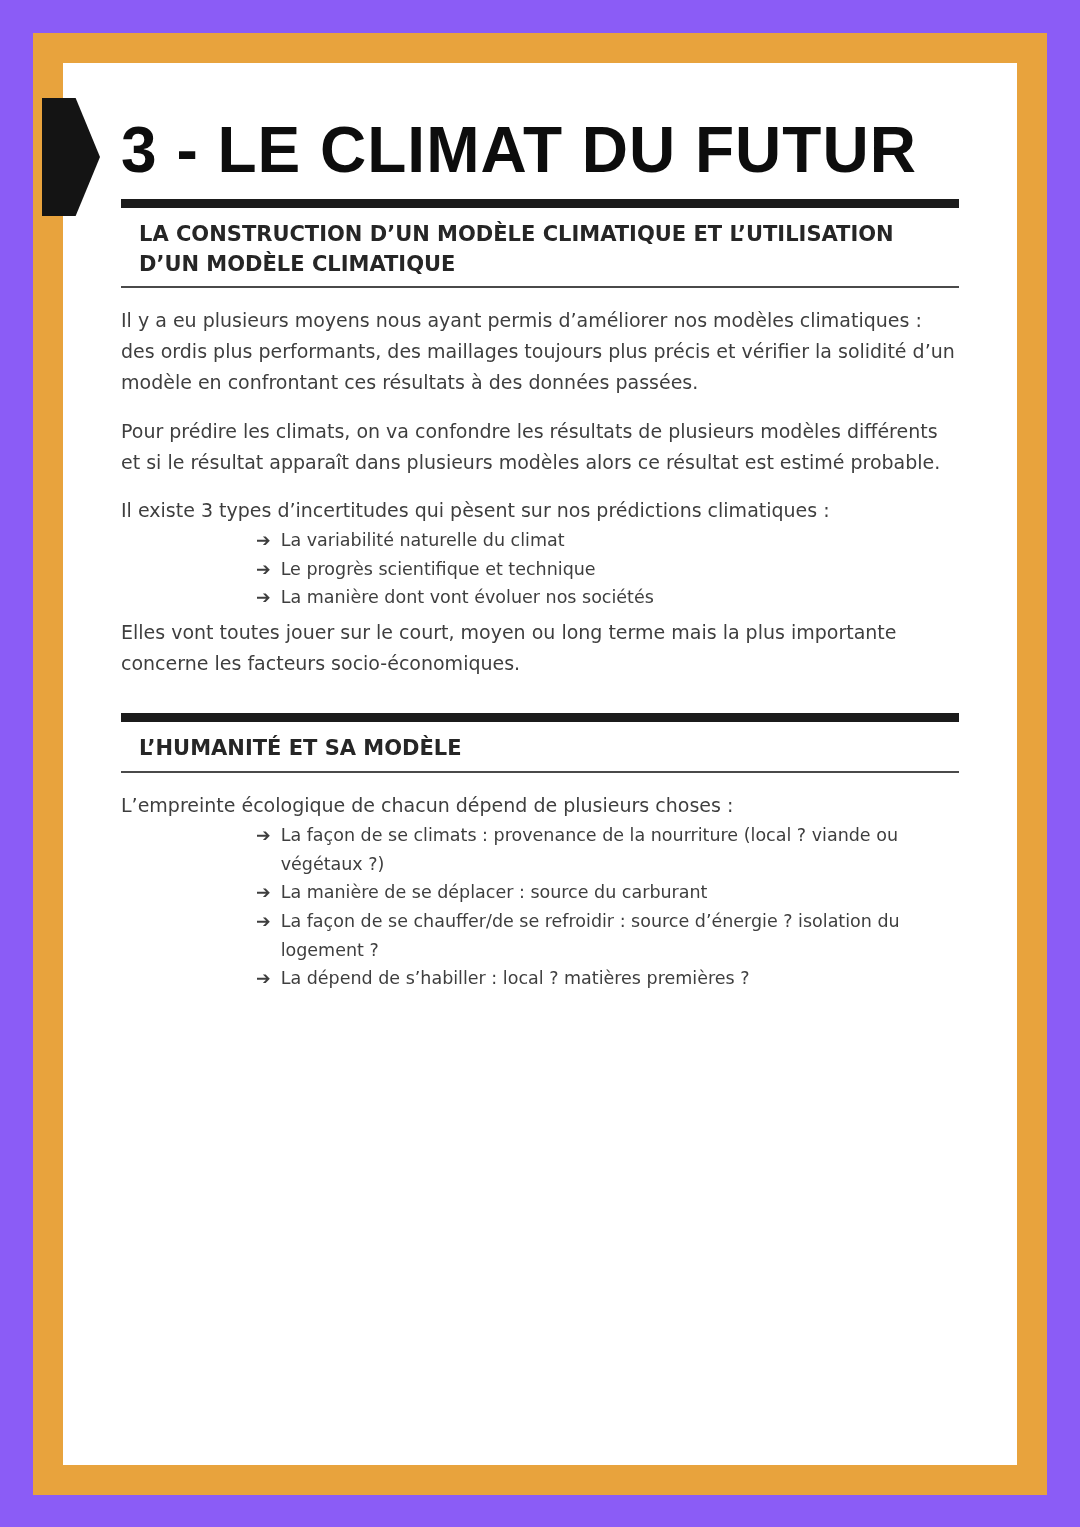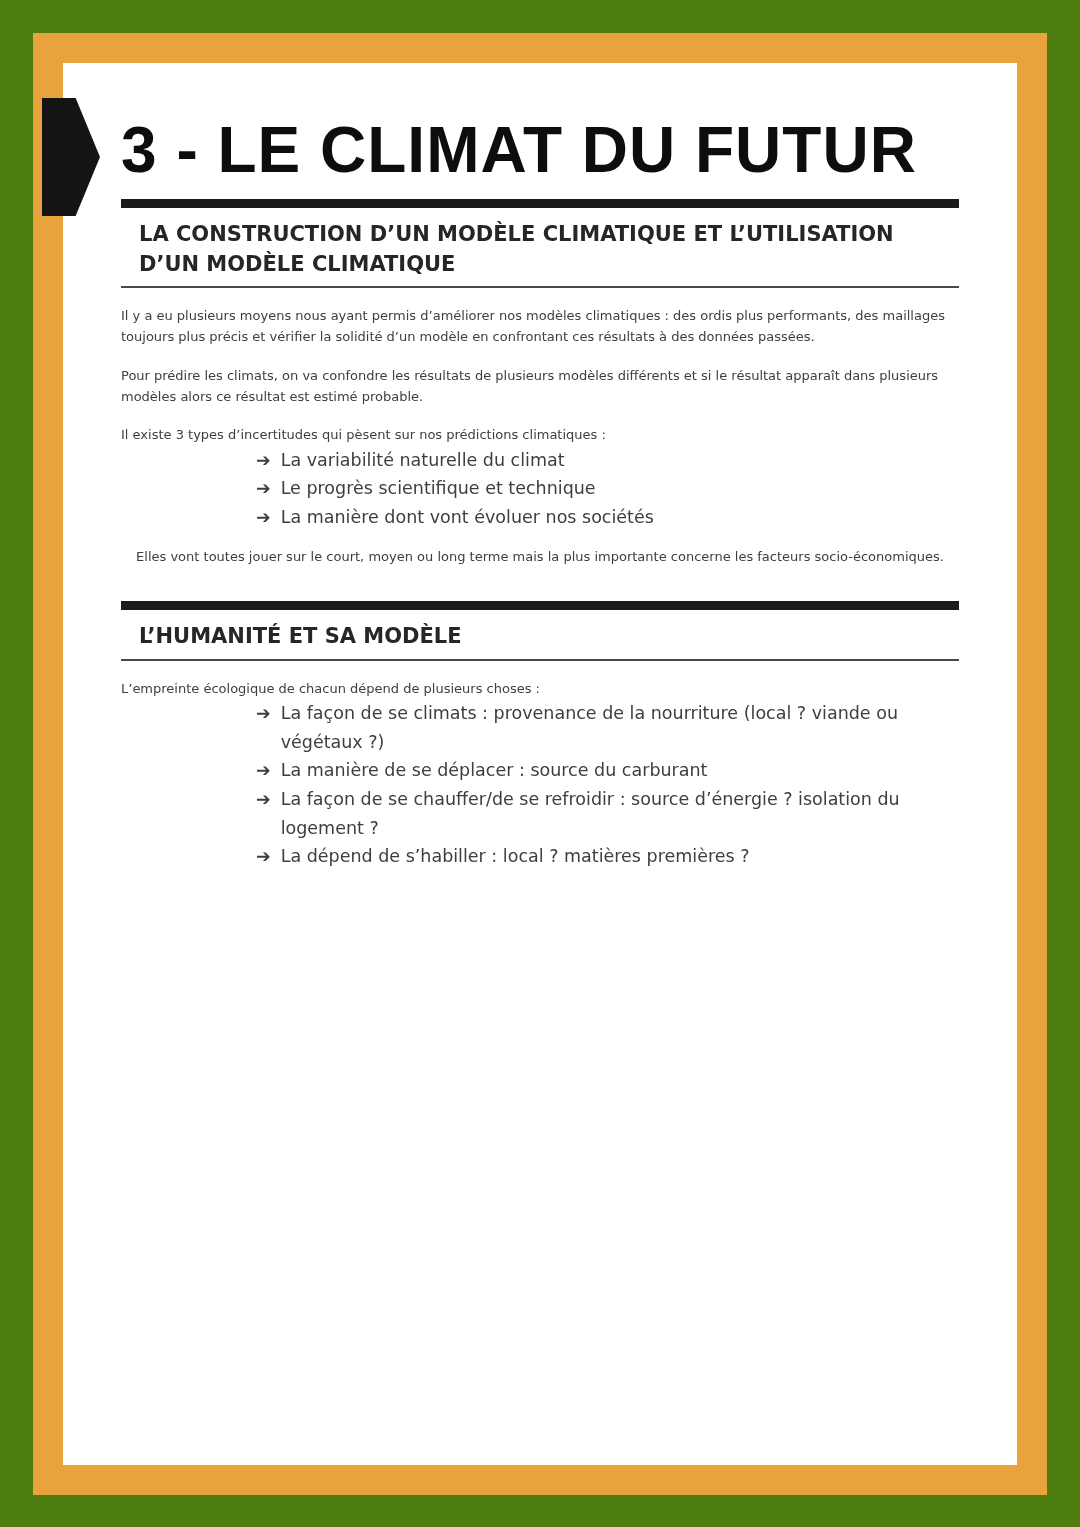--- a/index.html
+++ b/index.html
@@ -3,21 +3,21 @@
 <meta charset="utf-8">
 <style>
   * { box-sizing: border-box; margin: 0; padding: 0; }
   html, body { background: #ffffff; }
   body {
     width: 1080px; height: 1527px;
     font-family: "DejaVu Sans", "Liberation Sans", sans-serif;
     position: relative;
     overflow: hidden;
   }
-  .canvas { position: absolute; inset: 0; background: #4d7c0f; }
+  .canvas { position: absolute; inset: 0; background: #8b5cf6; }
 
   .paper {
     position: absolute;
     left: 33px; top: 33px;
     width: 1014px; height: 1462px;
     border: 30px solid #E8A33D;
     background: #ffffff;
     z-index: 1;
   }
 
@@ -58,26 +58,26 @@
     padding: 0 18px;
     text-align: left;
     font-size: 21px;
     font-weight: 700;
     color: #262626;
     line-height: 1.4;
   }
 
   p.para {
     margin-top: 17px;
-    font-size: 13px;
+    font-size: 19px;
     line-height: 1.64;
     color: #3e3e3e;
   }
   p.para.tight { margin-bottom: 0; }
-  p.para.after-list { margin-top: 14px; text-align: center; }
+  p.para.after-list { margin-top: 5px; }
 
   .bullet {
     display: flex;
     align-items: baseline;
     padding-left: 135px;
     font-size: 17.5px;
     line-height: 1.64;
     color: #3e3e3e;
   }
   .bullet .arrow {

